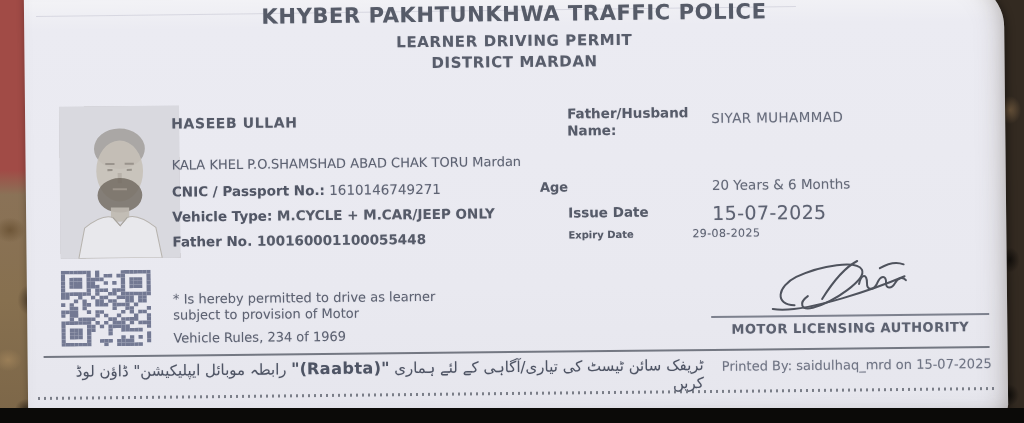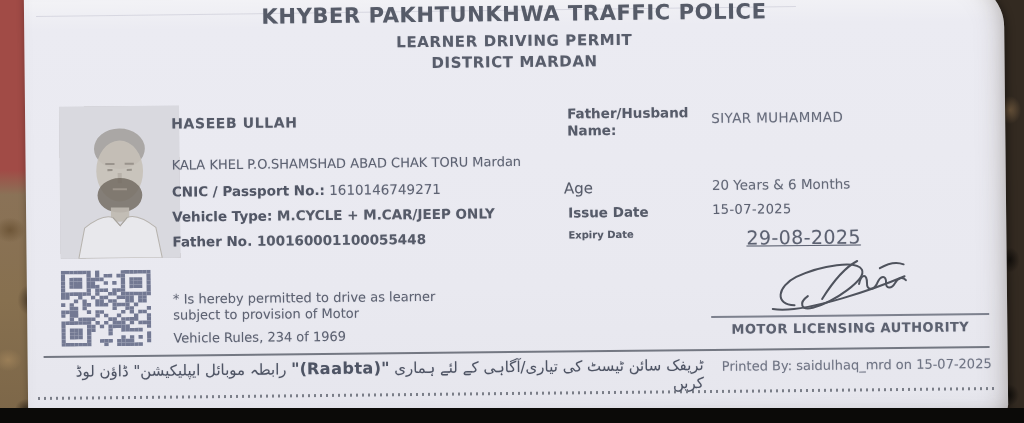--- a/index.html
+++ b/index.html
@@ -48,26 +48,26 @@
     box-shadow:inset 0 0 10px rgba(130,125,120,.25);}
   .field{font-size:13.5px;}
   .row-name{left:146px;top:126px;font-size:14px;font-weight:700;letter-spacing:.6px;}
   .row-address{left:146px;top:168px;font-size:13px;color:#5d6272;}
   .row-cnic{left:146px;top:194px;}
   .row-vehicle{left:146px;top:219px;font-weight:700;}
   .row-permit{left:146px;top:244px;font-weight:700;}
 
   .father-label{left:542px;top:120px;width:140px;font-size:13.5px;font-weight:700;line-height:1.25;}
   .father-value{left:686px;top:126px;font-size:13.5px;color:#676c7c;letter-spacing:.4px;}
-  .age-label{left:538px;top:194px;font-size:15px;font-weight:400;}
+  .age-label{left:514px;top:194px;font-size:13px;font-weight:700;}
   .age-value{left:686px;top:193px;font-size:13.5px;color:#646978;}
   .issue-label{left:542px;top:219px;font-size:13.5px;font-weight:700;}
-  .issue-value{left:686px;top:218px;font-size:13px;color:#5d6272;letter-spacing:.4px;}
+  .issue-value{left:686px;top:218px;font-size:19px;color:#5d6272;letter-spacing:.4px;}
   .expiry-label{left:542px;top:244px;font-size:10px;font-weight:700;}
-  .expiry-value{left:720px;top:243px;font-size:19px;color:#5d6272;letter-spacing:.4px;text-decoration:underline;}
+  .expiry-value{left:666px;top:243px;font-size:11px;color:#5d6272;letter-spacing:.4px;}
 
   .qr{left:34px;top:280px;width:90px;height:76px;}
   .qr svg{width:100%;height:100%;fill:#5f6683;opacity:.85;}
   .note1{left:146px;top:302px;font-size:13px;color:#5d6272;}
   .note2{left:146px;top:318px;font-size:13px;color:#5d6272;}
   .note3{left:146px;top:341px;font-size:13px;color:#5d6272;}
 
   .signature{left:736px;top:268px;width:150px;height:64px;transform:rotate(-4deg);}
   .signature svg{width:100%;height:100%;stroke:#3f434e;stroke-width:2;fill:none;
     stroke-linecap:round;stroke-linejoin:round;opacity:.9;}

